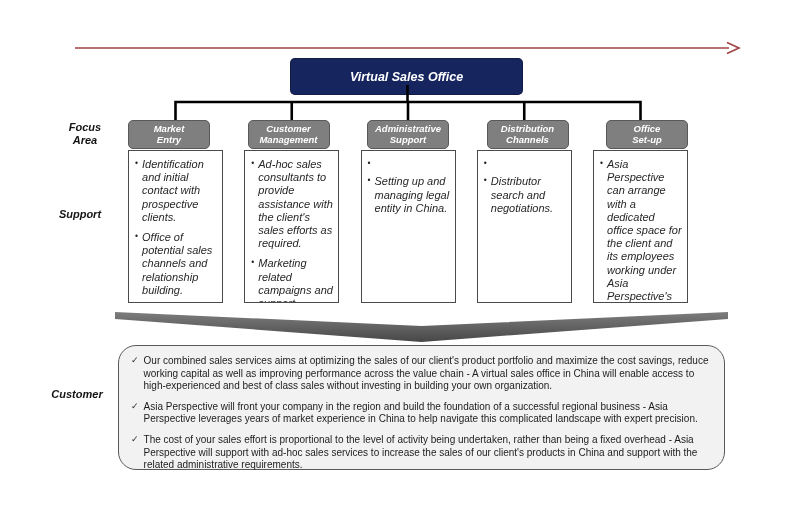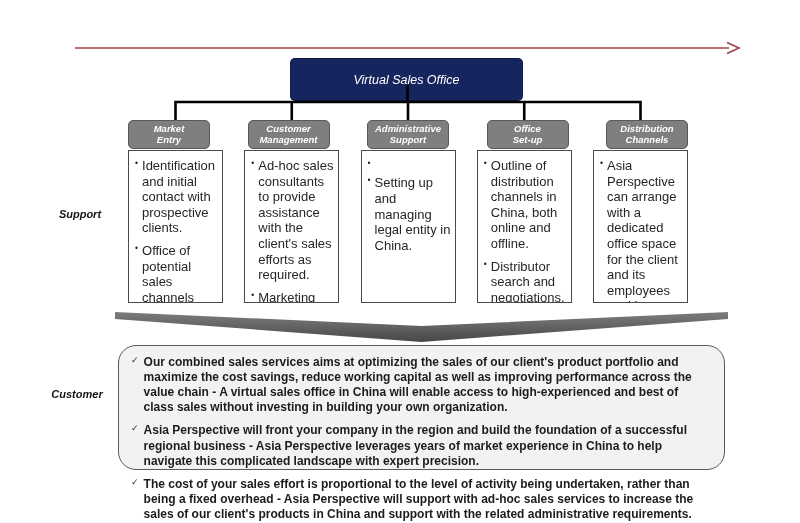--- a/index.html
+++ b/index.html
@@ -4,24 +4,24 @@
 <style>
   html,body{margin:0;padding:0;background:#fff;}
   .slide{
     position:relative;width:800px;height:523px;background:#ffffff;overflow:hidden;
     font-family:"Liberation Sans",sans-serif;color:var(--c-text,#262626);
   }
   svg.overlay{position:absolute;pointer-events:none;}
 
   
   .title-box{
-    position:absolute;left:290px;top:58px;width:233px;height:43px;
+    position:absolute;left:290px;top:58px;width:233px;height:37px;
     background:var(--c-title-bg,#16255e);border-radius:5px;
     display:flex;align-items:center;justify-content:center;
-    color:var(--c-title-text,#fff);font-size:12.5px;font-weight:normal;font-style:italic;
+    color:var(--c-title-text,#fff);font-size:12.5px;font-weight:bold;font-style:italic;
     box-shadow:0 0 0 1px rgba(0,0,0,.25) inset;
   }
 
   
   .row-label{
     position:absolute;width:72px;text-align:center;
     font-weight:bold;font-style:italic;font-size:11px;color:#141414;
     white-space:pre-line;line-height:1.15;
   }
   .row-label.focus{left:49px;top:121px;}
@@ -46,32 +46,32 @@
   .services-row{
     position:absolute;left:128px;top:150px;width:560px;height:153px;
     display:flex;justify-content:space-between;
   }
   .service-box{
     box-sizing:border-box;width:95px;height:153px;background:#ffffff;
     border:1.5px solid #4a4a4a;padding:7px 3px 4px 4px;overflow:hidden;
   }
   .service-item{display:flex;gap:4px;margin-bottom:7px;}
   .service-item .bullet{flex:0 0 auto;font-size:8.6px;line-height:1.2;padding-left:2px;}
-  .service-item .service-text{font-size:13px;line-height:1.2;color:#262626;}
+  .service-item .service-text{font-size:11px;line-height:1.2;color:#262626;font-style:italic;}
 
   
   .outcome-box{
     box-sizing:border-box;position:absolute;left:118px;top:345px;width:607px;height:125px;
     background:var(--c-outcome-bg,#f2f2f2);
     border:1px solid var(--c-outcome-border,#595959);border-radius:18px;
     padding:9px 14px 4px 12px;
   }
   .outcome-item{display:flex;gap:5px;margin-bottom:8px;}
   .outcome-item .check{flex:0 0 auto;font-size:9px;line-height:1.26;color:#2a2a2a;}
-  .outcome-item .outcome-text{font-size:12px;line-height:1.26;color:#1c1c1c;font-weight:bold;}
+  .outcome-item .outcome-text{font-size:10px;line-height:1.26;color:#1c1c1c;}
 </style>
 </head>
 <body>
 
 <div class="slide">
 
   <svg class="overlay" style="left:0;top:0" width="800" height="60">
     <line x1="75" y1="48" x2="729" y2="48" stroke="var(--c-top-arrow,#9e4343)" stroke-width="1.6"></line>
     <path d="M727,42.5 L739,48 L727,53.5" fill="none" stroke="var(--c-top-arrow,#9e4343)" stroke-width="1.6"></path>
   </svg>
@@ -83,34 +83,36 @@
   <svg class="overlay" style="left:0;top:0" width="800" height="130">
     <path d="M407.5,85 L407.5,102
              M174.2,102 L641.8,102
              M175.5,100.7 L175.5,121
              M291.75,100.7 L291.75,121
              M408,100.7 L408,121
              M524.25,100.7 L524.25,121
              M640.5,100.7 L640.5,121" stroke="var(--c-connector,#000)" stroke-width="2.6" fill="none"></path>
   </svg>
 
+  <div class="row-label focus">Focus
+Area</div>
   <div class="row-label services">Support</div>
   <div class="row-label outcome">Customer</div>
 
   <div class="focus-row">
       <div class="focus-box">Market
 Entry</div>
       <div class="focus-box">Customer
 Management</div>
       <div class="focus-box">Administrative
 Support</div>
+      <div class="focus-box">Distribution
+Channels</div>
       <div class="focus-box">Office
 Set-up</div>
-      <div class="focus-box">Distribution
-Channels</div>
     </div>
 
   <div class="services-row">
       <div class="service-box">
         <div class="service-item">
           <span class="bullet">•</span>
           <span class="service-text">Identification and initial contact with prospective clients.</span>
         </div>
         <div class="service-item">
           <span class="bullet">•</span>
@@ -132,21 +134,20 @@
           <span class="bullet">•</span>
         </div>
         <div class="service-item">
           <span class="bullet">•</span>
           <span class="service-text">Setting up and managing legal entity in China.</span>
         </div>
       </div>
       <div class="service-box">
         <div class="service-item">
           <span class="bullet">•</span>
-          <span class="service-text">Outline of distribution channels in China, both online and offline.</span>
         </div>
         <div class="service-item">
           <span class="bullet">•</span>
           <span class="service-text">Distributor search and negotiations.</span>
         </div>
       </div>
       <div class="service-box">
         <div class="service-item">
           <span class="bullet">•</span>
           <span class="service-text">Asia Perspective can arrange with a dedicated office space for the client and its employees working under Asia Perspective's umbrella in China.</span>

